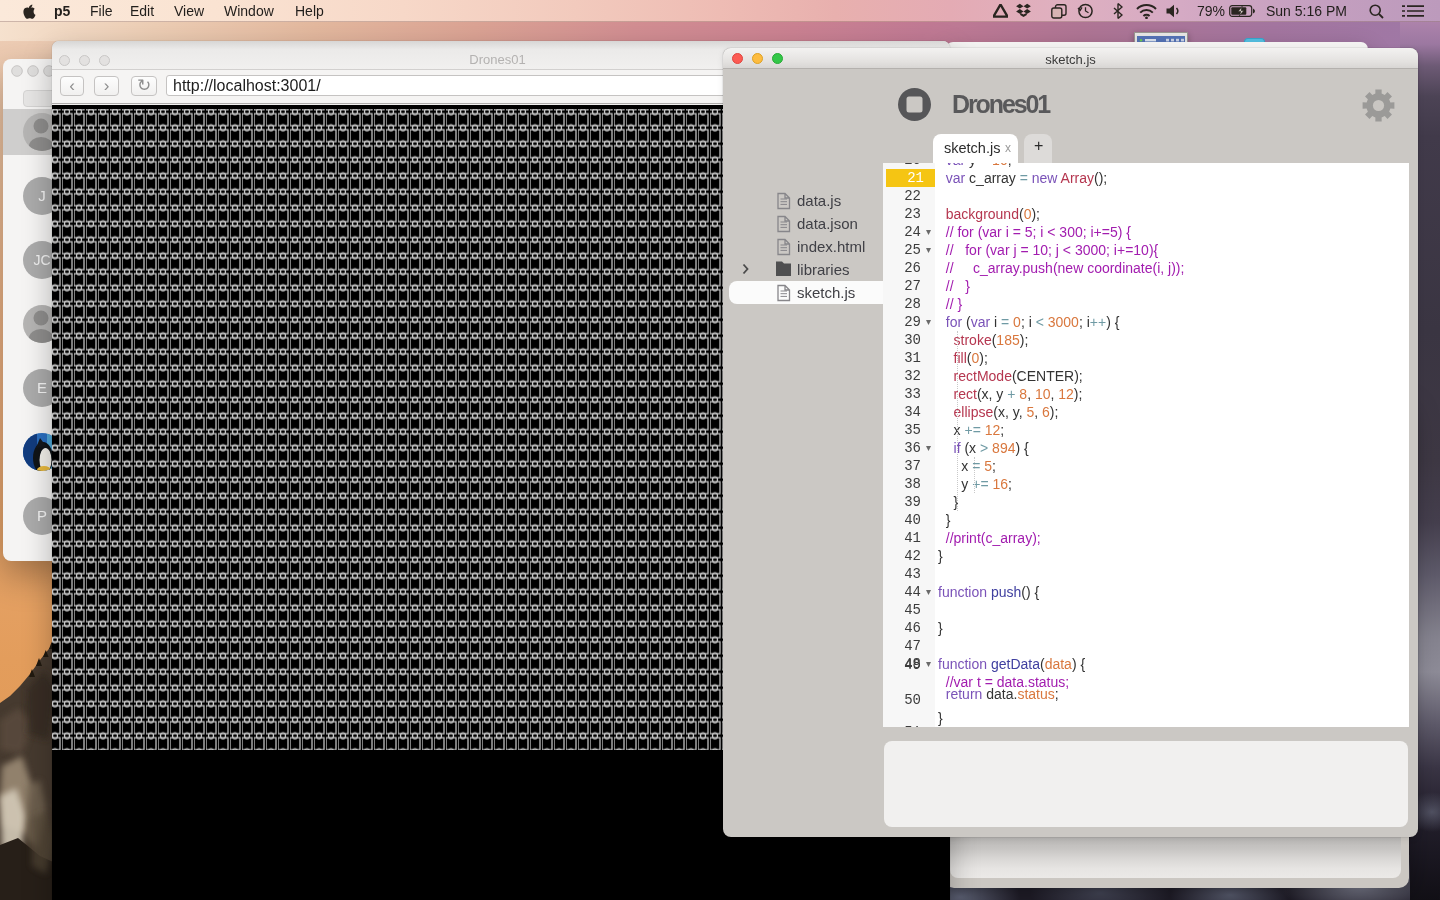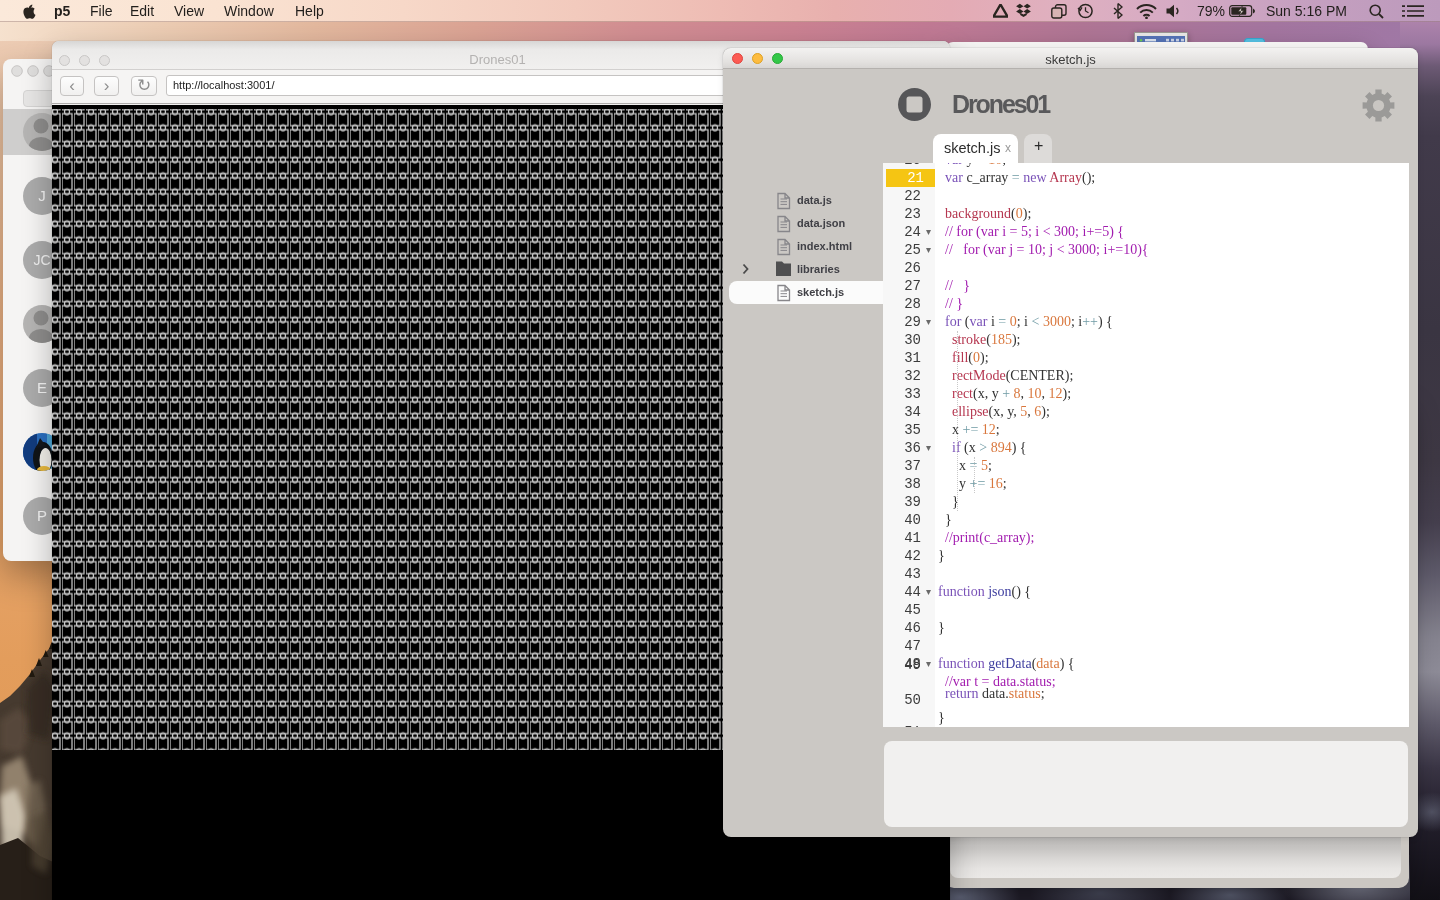--- a/index.html
+++ b/index.html
@@ -56,47 +56,47 @@
 #browser {left:52px; top:41px; width:898px; height:880px; border-radius:7px 7px 0 0; background:#f2f1f0;}
 #browser .tbar {position:absolute; left:0; top:0; width:100%; height:28px; border-radius:7px 7px 0 0;
  background:linear-gradient(180deg,#d7d6d5 0%,#ebeae9 30%,#f1f0ef 100%);}
 #browser .title {position:absolute; top:11px; width:100%; text-align:center; font-size:13px; color:#b4b2b1; padding-right:7px;}
 #browser .tl {position:absolute; top:55px; width:11.5px; height:11.5px; border-radius:50%; background:#e3e1e0; border:1px solid #c9c7c6;}
 #browser .toolbar {position:absolute; left:0; top:28px; width:100%; height:35px; background:#f5f4f3;
  border-top:1px solid #d2d0cf; border-bottom:1px solid #aeacab;}
 #browser .nbtn {position:absolute; top:34.5px; height:20px; background:linear-gradient(#fdfdfd,#f1f0ef);
  border:1px solid #c5c3c2; border-radius:4px; color:#8e8e8e; text-align:center; font-size:17px; line-height:18px;}
 #browser .url {position:absolute; left:114px; right:10px; top:34px; height:21px; background:#fff;
- border:1px solid #c5c3c2; border-radius:3px; font-size:11px; color:#1c1c1c; line-height:19px; padding-left:6px;}
+ border:1px solid #c5c3c2; border-radius:3px; font-size:16px; color:#1c1c1c; line-height:19px; padding-left:6px;}
 #canvas {position:absolute; left:0px; top:64px; width:898px; height:816px; background:#000; overflow:hidden;}
 
 
 #editor {left:723px; top:47.5px; width:695px; height:789px; border-radius:8px; background:#cbc8c4;
  box-shadow:0 2px 6px rgba(0,0,0,.10), 0 0 1px rgba(0,0,0,.5);}
 #editor .tbar {position:absolute; left:0; top:0; width:100%; height:21.5px; border-radius:8px 8px 0 0;
  background:linear-gradient(180deg,#f3f2f1 0%,#e3e1df 70%,#d8d6d4 100%); border-bottom:1px solid #b4b1ae;}
 #editor .title {position:absolute; top:4px; width:100%; text-align:center; font-size:13px; color:#3a3a3a;}
 .tl2 {position:absolute; top:5.5px; width:11px; height:11px; border-radius:50%;}
 #editor .proj {position:absolute; left:229px; top:42px; font-size:25px; font-weight:700; color:#59595b; letter-spacing:-2.1px;}
 #editor .tab {position:absolute; top:86px; height:29px; background:#fff; border-radius:8px 8px 0 0; font-size:15px; color:#2c2c2c;}
 #editor .tab.plus {background:#dddbd9; color:#2a2a2a;}
 
 
-.ft-row {position:absolute; left:0; height:23px; font-size:11px; color:#404046; line-height:23px;font-weight:bold;}
+.ft-row {position:absolute; left:0; height:23px; font-size:15px; color:#404046; line-height:23px;}
 .ft-sel {position:absolute; left:6px; top:233.5px; width:160px; height:23px; background:#fbfbfb; border-radius:8px 0 0 8px;}
 
 
 #cpanel {position:absolute; left:160px; top:115.5px; width:526px; height:564px; background:#fff; overflow:hidden;}
 #gutter {position:absolute; left:0; top:0; width:52px; height:100%; background:#f7f7f7;}
 .gn {position:absolute; width:52px; height:18px;}
 .gn .num {position:absolute; right:14px; top:0; width:30px; text-align:right; font-family:"Liberation Mono",monospace; font-size:14px; color:#3c3c3c; line-height:18px;}
 .gn.sel {background:#f5c513; left:3px; width:49px;}
 .gn.sel .num {color:#fff; right:11px;}
 .fold {position:absolute; right:4px; top:0; font-size:10px; color:#6a6a6a; line-height:18px;}
-.cl {position:absolute; left:55px; height:18px; font-family:Liberation Serif, serif; font-size:14px; line-height:18px; white-space:pre;text-align:center;}
+.cl {position:absolute; left:55px; height:18px; font-family:Liberation Sans, sans-serif; font-size:14px; line-height:18px; white-space:pre;text-align:center;}
 .cl .k {color:#7a52b8;} .cl .f {color:#b5364f;} .cl .n {color:#d9773d;}
 .cl .c {color:#a21caf;} .cl .o {color:#6f9aa4;} .cl .d {color:#4040a0;} .cl .v {color:#333;}
 
 
 #console {position:absolute; left:161px; top:693.5px; width:524px; height:86px; background:#f1f0ef; border-radius:8px;}
 </style></head>
 <body>
 
 <div id="wall"></div>
 <div id="wall-left"></div>
@@ -446,38 +446,39 @@
         </div>
 <div class="gn" style="top:723px">
           <span class="num">51</span>
         </div>
       <div class="cl" style="top:150.5px"><span class="v">  </span><span class="k">var</span><span class="v"> y </span><span class="o">=</span><span class="v"> </span><span class="n">10</span><span class="v">;</span></div>
 <div class="cl" style="top:168.5px"><span class="v">  </span><span class="k">var</span><span class="v"> c_array </span><span class="o">=</span><span class="v"> </span><span class="k">new</span><span class="v"> </span><span class="f">Array</span><span class="v">();</span></div>
 <div class="cl" style="top:186.5px"></div>
 <div class="cl" style="top:204.5px"><span class="v">  </span><span class="f">background</span><span class="v">(</span><span class="n">0</span><span class="v">);</span></div>
 <div class="cl" style="top:222.5px"><span class="c">  // for (var i = 5; i &lt; 300; i+=5) {</span></div>
 <div class="cl" style="top:240.5px"><span class="c">  //   for (var j = 10; j &lt; 3000; i+=10){</span></div>
+<div class="cl" style="top:258.5px"><span class="c">  //     c_array.push(new coordinate(i, j));</span></div>
 <div class="cl" style="top:276.5px"><span class="c">  //   }</span></div>
 <div class="cl" style="top:294.5px"><span class="c">  // }</span></div>
 <div class="cl" style="top:312.5px"><span class="v">  </span><span class="k">for</span><span class="v"> (</span><span class="k">var</span><span class="v"> i </span><span class="o">=</span><span class="v"> </span><span class="n">0</span><span class="v">; i </span><span class="o">&lt;</span><span class="v"> </span><span class="n">3000</span><span class="v">; i</span><span class="o">++</span><span class="v">) {</span></div>
 <div class="cl" style="top:330.5px"><span class="v">    </span><span class="f">stroke</span><span class="v">(</span><span class="n">185</span><span class="v">);</span></div>
 <div class="cl" style="top:348.5px"><span class="v">    </span><span class="f">fill</span><span class="v">(</span><span class="n">0</span><span class="v">);</span></div>
 <div class="cl" style="top:366.5px"><span class="v">    </span><span class="f">rectMode</span><span class="v">(CENTER);</span></div>
 <div class="cl" style="top:384.5px"><span class="v">    </span><span class="f">rect</span><span class="v">(x, y </span><span class="o">+</span><span class="v"> </span><span class="n">8</span><span class="v">, </span><span class="n">10</span><span class="v">, </span><span class="n">12</span><span class="v">);</span></div>
 <div class="cl" style="top:402.5px"><span class="v">    </span><span class="f">ellipse</span><span class="v">(x, y, </span><span class="n">5</span><span class="v">, </span><span class="n">6</span><span class="v">);</span></div>
 <div class="cl" style="top:420.5px"><span class="v">    x </span><span class="o">+=</span><span class="v"> </span><span class="n">12</span><span class="v">;</span></div>
 <div class="cl" style="top:438.5px"><span class="v">    </span><span class="k">if</span><span class="v"> (x </span><span class="o">&gt;</span><span class="v"> </span><span class="n">894</span><span class="v">) {</span></div>
 <div class="cl" style="top:456.5px"><span class="v">      x </span><span class="o">=</span><span class="v"> </span><span class="n">5</span><span class="v">;</span></div>
 <div class="cl" style="top:474.5px"><span class="v">      y </span><span class="o">+=</span><span class="v"> </span><span class="n">16</span><span class="v">;</span></div>
 <div class="cl" style="top:492.5px"><span class="v">    }</span></div>
 <div class="cl" style="top:510.5px"><span class="v">  }</span></div>
 <div class="cl" style="top:528.5px"><span class="c">  //print(c_array);</span></div>
 <div class="cl" style="top:546.5px"><span class="v">}</span></div>
 <div class="cl" style="top:564.5px"></div>
-<div class="cl" style="top:582.5px"><span class="k">function</span><span class="v"> </span><span class="d">json</span><span class="v">() {</span></div>
+<div class="cl" style="top:582.5px"><span class="k">function</span><span class="v"> </span><span class="d">push</span><span class="v">() {</span></div>
 <div class="cl" style="top:600.5px"></div>
 <div class="cl" style="top:618.5px"><span class="v">}</span></div>
 <div class="cl" style="top:636.5px"></div>
 <div class="cl" style="top:654.5px"><span class="k">function</span><span class="v"> </span><span class="d">getData</span><span class="v">(</span><span class="n">data</span><span class="v">) {</span></div>
 <div class="cl" style="top:672.5px"><span class="c">  //var t = data.status;</span></div>
 <div class="cl" style="top:685px"><span class="v">  </span><span class="k">return</span><span class="v"> data.</span><span class="n">status</span><span class="v">;</span></div>
 <div class="cl" style="top:708.5px"><span class="v">}</span></div>
     </div>
   </div>
   <div style="position:absolute;left:234px;top:283px;width:0;height:180px;border-left:1px dotted #c9c9c9;"></div>

